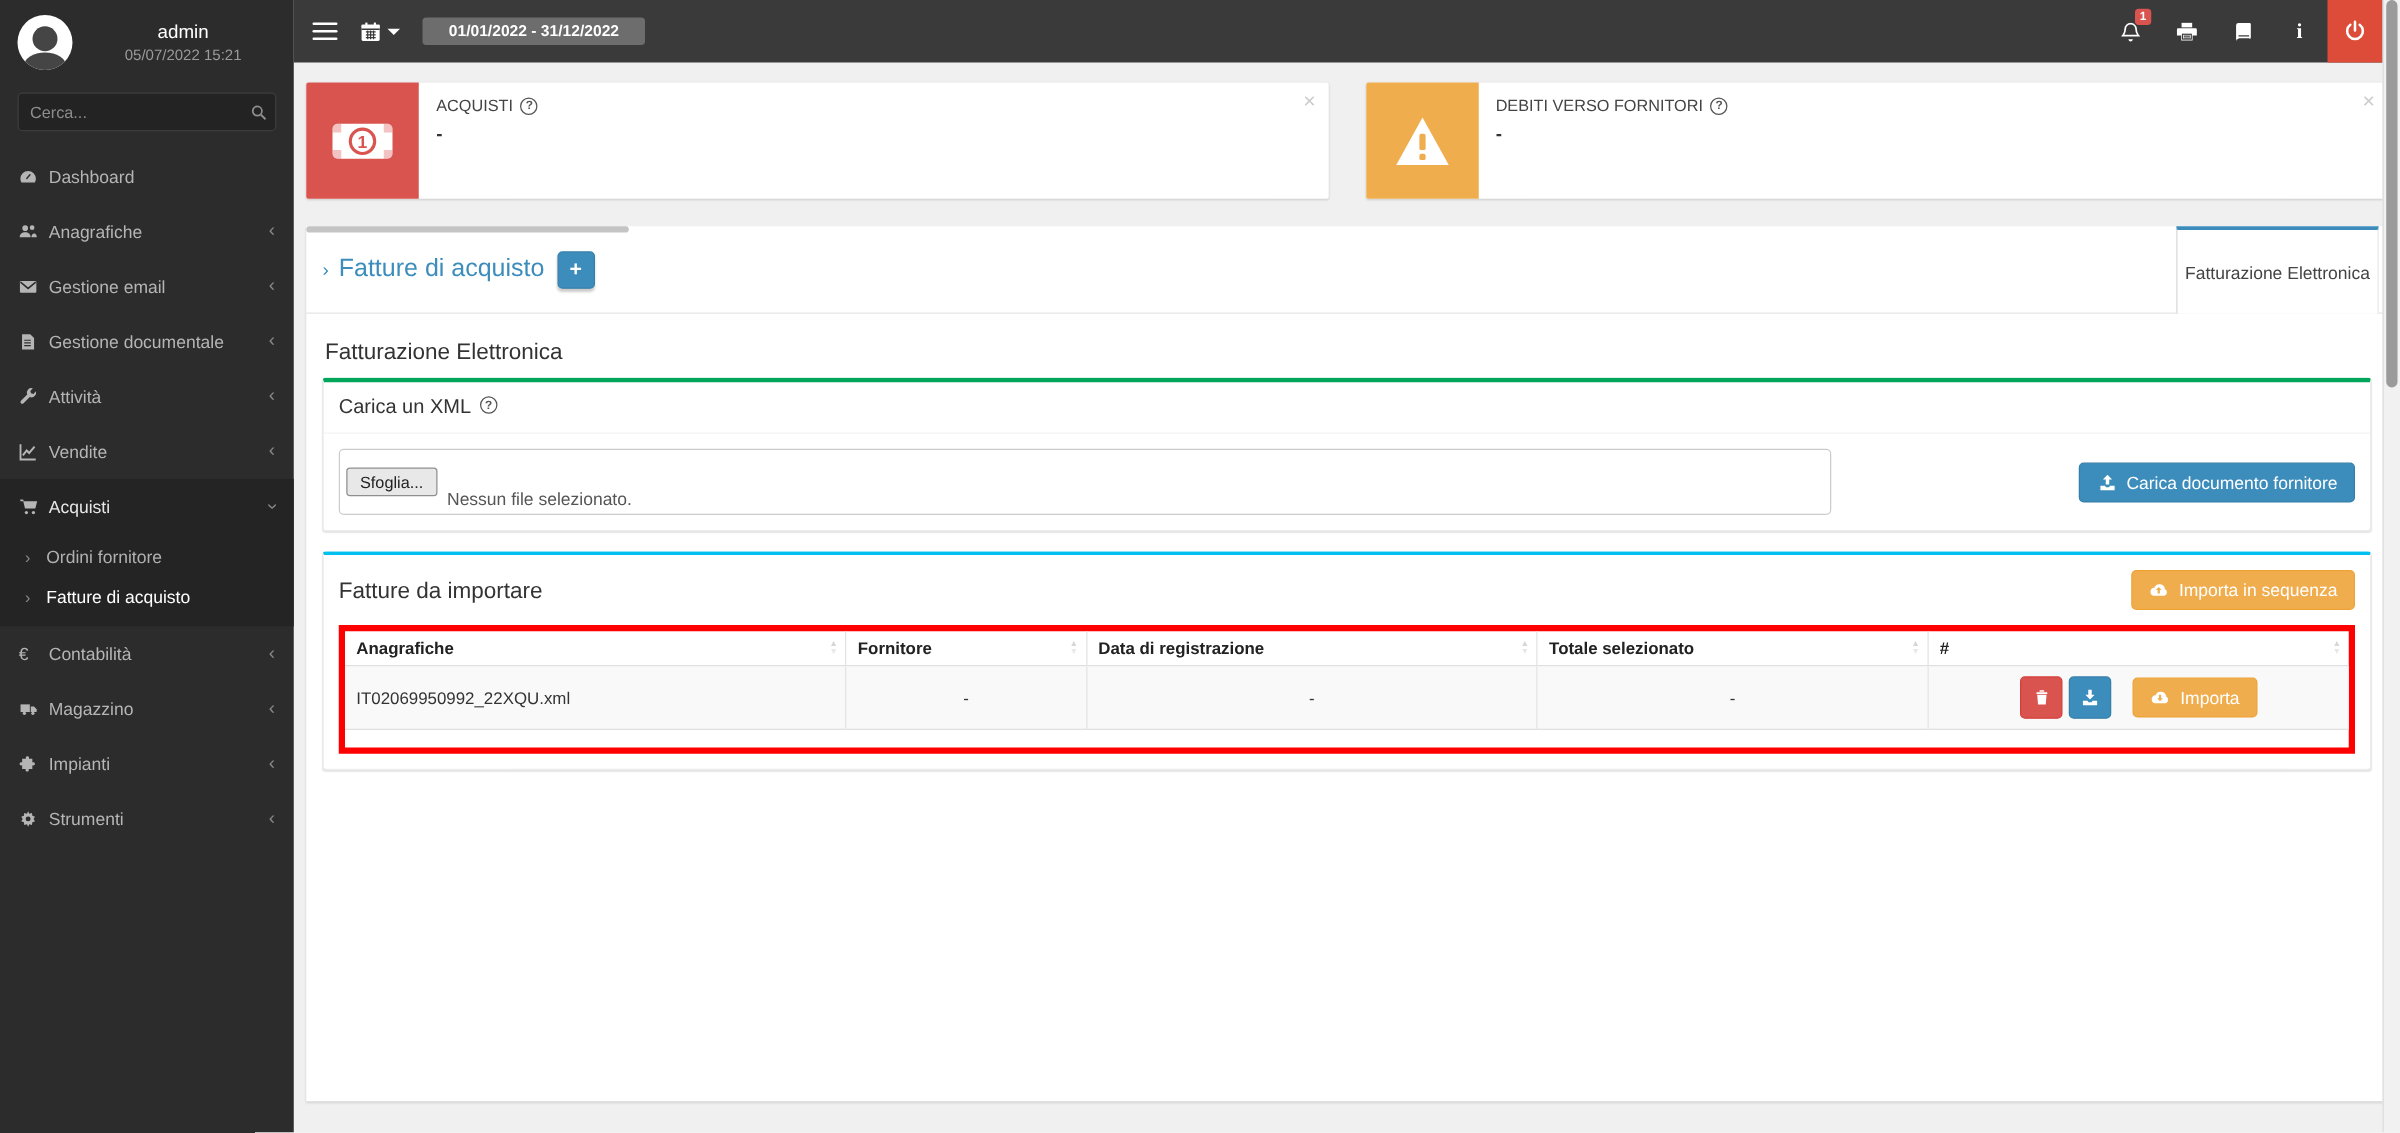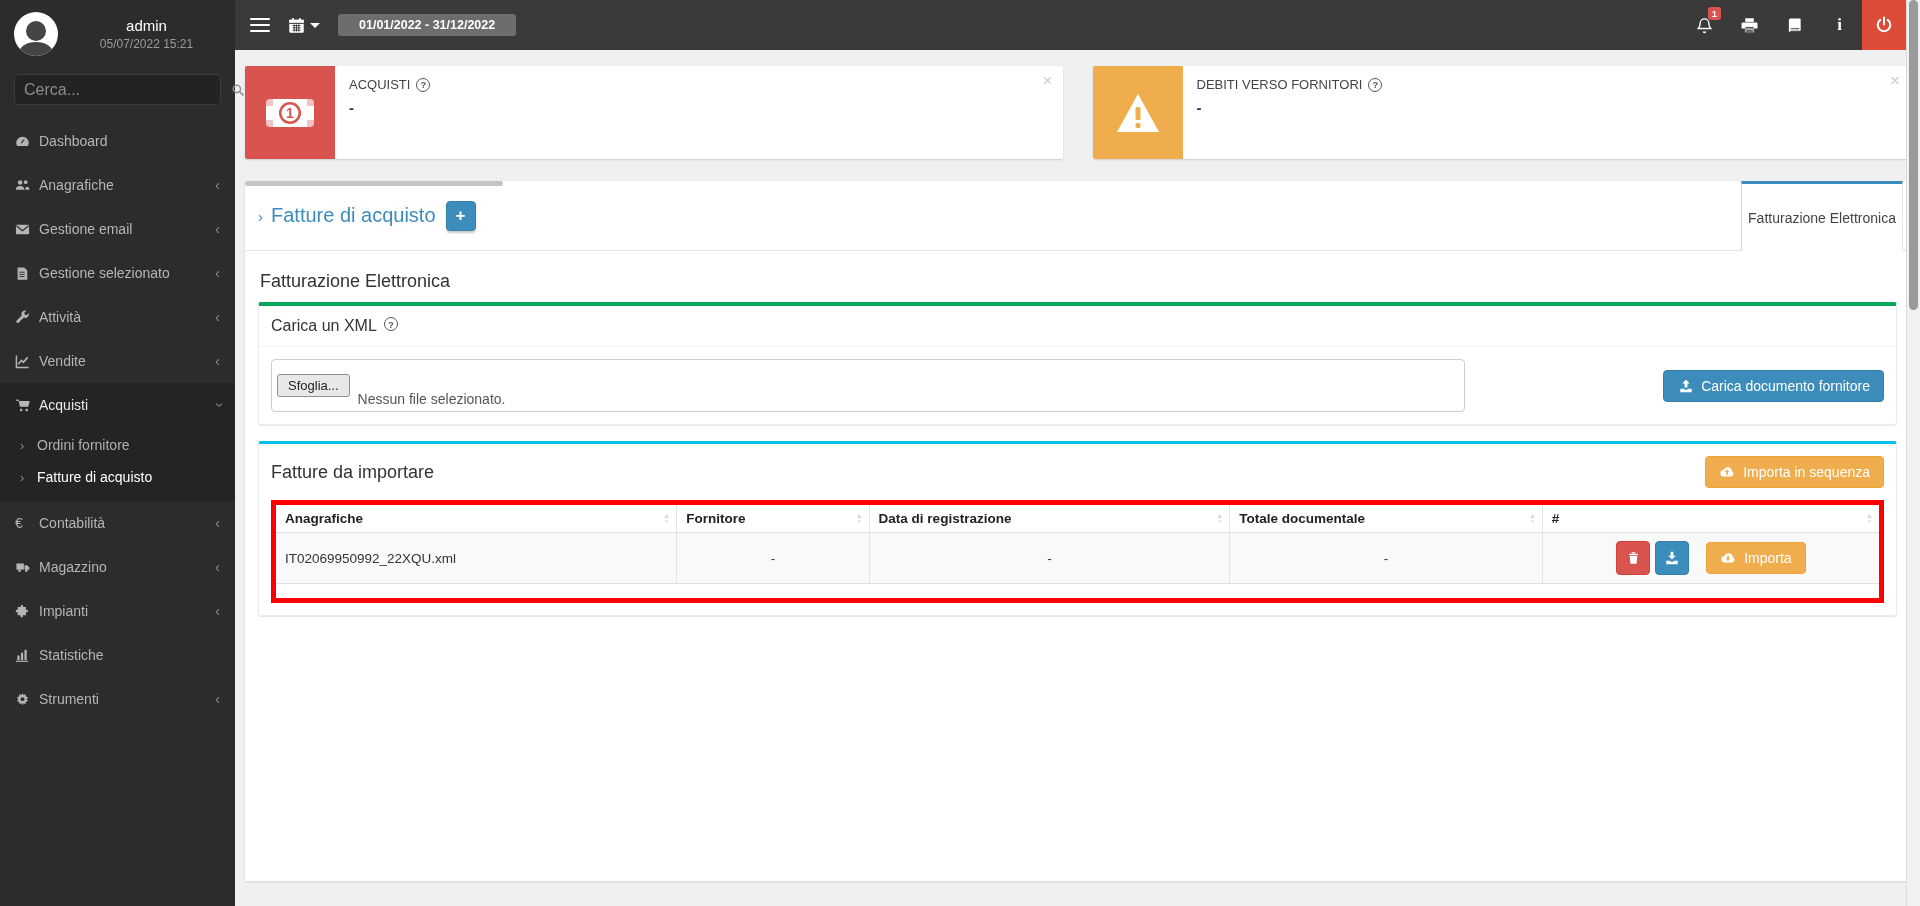--- a/index.html
+++ b/index.html
@@ -15,21 +15,21 @@
   
   .logo { height:50px; background:#1a1a1a; color:#fff; font-size:21px; font-weight:bold; display:flex; align-items:center; justify-content:center; letter-spacing:.2px; }
   .user-panel { display:flex; align-items:center; padding:12px 12px 10px 14px; }
   .avatar { width:44px; height:44px; border-radius:50%; background:#fff; position:relative; overflow:hidden; flex:0 0 44px; }
   .avatar .head { position:absolute; left:12px; top:9px; width:20px; height:20px; border-radius:50%; background:#454545; }
   .avatar .bust { position:absolute; left:5px; top:30px; width:34px; height:22px; border-radius:50% 50% 0 0; background:#454545; }
   .user-meta { flex:1; text-align:center;margin-left:12px; }
   .user-name { color:#fff; font-size:15px; }
   .user-date { color:#9b9b9b; font-size:12px; margin-top:3px; }
   .sidebar-search { margin:8px 14px 14px 14px; height:31px; background:#232323; border:1px solid #3c3c3c; border-radius:4px; display:flex; align-items:center; padding:0 9px; }
-  .sidebar-search input { flex:1; background:transparent; border:none; outline:none; color:#bbb; font-size:16px; font-family:inherit; }
+  .sidebar-search input { flex:1; background:transparent; border:none; outline:none; color:#bbb; font-size:13px; font-family:inherit; }
   .sidebar-search input::placeholder { color:#8d8d8d; }
   .menu { list-style:none; }
   .menu-item { display:flex; align-items:center; padding:14px 15px; color:#b5b5b5; cursor:pointer; }
   .menu-item .mi-icon { width:24px; display:flex; align-items:center; color:#b5b5b5; }
   .menu-item .mi-label { flex:1; font-size:14px; }
   .menu-item .chev { color:#8a8a8a; font-size:15px; line-height:10px; }
   .menu-group.open { background:#242424; }
   .menu-group.open > .menu-item .mi-label { color:#e8e8e8; }
   .menu-group.open > .menu-item .chev { transform:rotate(-90deg); }
   .submenu { list-style:none; padding:2px 0 8px 0; }
@@ -170,21 +170,21 @@
         <span class="mi-label">Gestione email</span>
         <span class="chev">‹</span>
       </li>
       <li class="menu-item">
         <span class="mi-icon">
             <svg width="14" height="15" viewBox="0 0 16 16">
               <path d="M3 1h7.5L14 4.5V15H3z" fill="currentColor"></path>
               <path d="M5 6.5h6M5 9h6M5 11.5h6" stroke="#2c2c2c" stroke-width="1.1"></path>
             </svg>
           </span>
-        <span class="mi-label">Gestione selezionato</span>
+        <span class="mi-label">Gestione documentale</span>
         <span class="chev">‹</span>
       </li>
       <li class="menu-item">
         <span class="mi-icon">
             <svg width="15" height="15" viewBox="0 0 16 16" fill="currentColor">
               <path d="M14.6 3.2a3.9 3.9 0 0 1-5.2 4.9L4.1 13.4a1.55 1.55 0 0 1-2.2-2.2L7.2 5.9A3.9 3.9 0 0 1 12.1.7L9.9 2.9l.6 2.1 2.1.6z"></path>
             </svg>
           </span>
         <span class="mi-label">Attività</span>
         <span class="chev">‹</span>
@@ -242,31 +242,20 @@
         <span class="chev">‹</span>
       </li>
       <li class="menu-item">
         <span class="mi-icon">
             <svg width="15" height="15" viewBox="0 0 16 16" fill="currentColor">
               <path d="M6 2.5c0-.8.6-1.4 1.4-1.4S8.8 1.7 8.8 2.5c0 .3-.1.5-.2.8h3v3c.3-.1.5-.2.8-.2.8 0 1.4.6 1.4 1.4s-.6 1.4-1.4 1.4c-.3 0-.5-.1-.8-.2v3.2H8.4c.1.3.2.5.2.8 0 .8-.6 1.4-1.4 1.4S5.8 13.5 5.8 12.7c0-.3.1-.5.2-.8H2.9V8.7c-.3.1-.5.2-.8.2C1.3 8.9.7 8.3.7 7.5S1.3 6.1 2.1 6.1c.3 0 .5.1.8.2v-3h3.3C6.1 3 6 2.8 6 2.5z"></path>
             </svg>
           </span>
         <span class="mi-label">Impianti</span>
         <span class="chev">‹</span>
-      </li>
-      <li class="menu-item">
-        <span class="mi-icon">
-            <svg width="15" height="15" viewBox="0 0 16 16" fill="currentColor">
-              <rect x="2.5" y="8" width="2.4" height="5"></rect>
-              <rect x="6.3" y="5" width="2.4" height="8"></rect>
-              <rect x="10.1" y="2" width="2.4" height="11"></rect>
-              <rect x="1" y="13.6" width="13" height="1.2"></rect>
-            </svg>
-          </span>
-        <span class="mi-label">Statistiche</span>
       </li>
       <li class="menu-item">
         <span class="mi-icon">
             <svg width="15" height="15" viewBox="0 0 16 16" fill="currentColor">
               <path d="M8 1l1 2.1 2.3-.6.3 2.3 2.3.9-1.3 1.9 1.3 1.9-2.3.9-.3 2.3-2.3-.6-1 2.1-1-2.1-2.3.6-.3-2.3-2.3-.9 1.3-1.9-1.3-1.9 2.3-.9.3-2.3 2.3.6z"></path>
               <circle cx="8" cy="7.6" r="2.1" fill="#2c2c2c"></circle>
             </svg>
           </span>
         <span class="mi-label">Strumenti</span>
         <span class="chev">‹</span>
@@ -454,21 +443,21 @@
                           <span style="opacity:.55">▼</span>
                         </span></th>
                     <th><span>Fornitore</span><span class="sort-car">
                           <span>▲</span>
                           <span style="opacity:.55">▼</span>
                         </span></th>
                     <th><span>Data di registrazione</span><span class="sort-car">
                           <span>▲</span>
                           <span style="opacity:.55">▼</span>
                         </span></th>
-                    <th><span>Totale documentale</span><span class="sort-car">
+                    <th><span>Totale selezionato</span><span class="sort-car">
                           <span>▲</span>
                           <span style="opacity:.55">▼</span>
                         </span></th>
                     <th><span>#</span><span class="sort-car">
                           <span>▲</span>
                           <span style="opacity:.55">▼</span>
                         </span></th>
                   </tr>
                 </thead>
                 <tbody>

